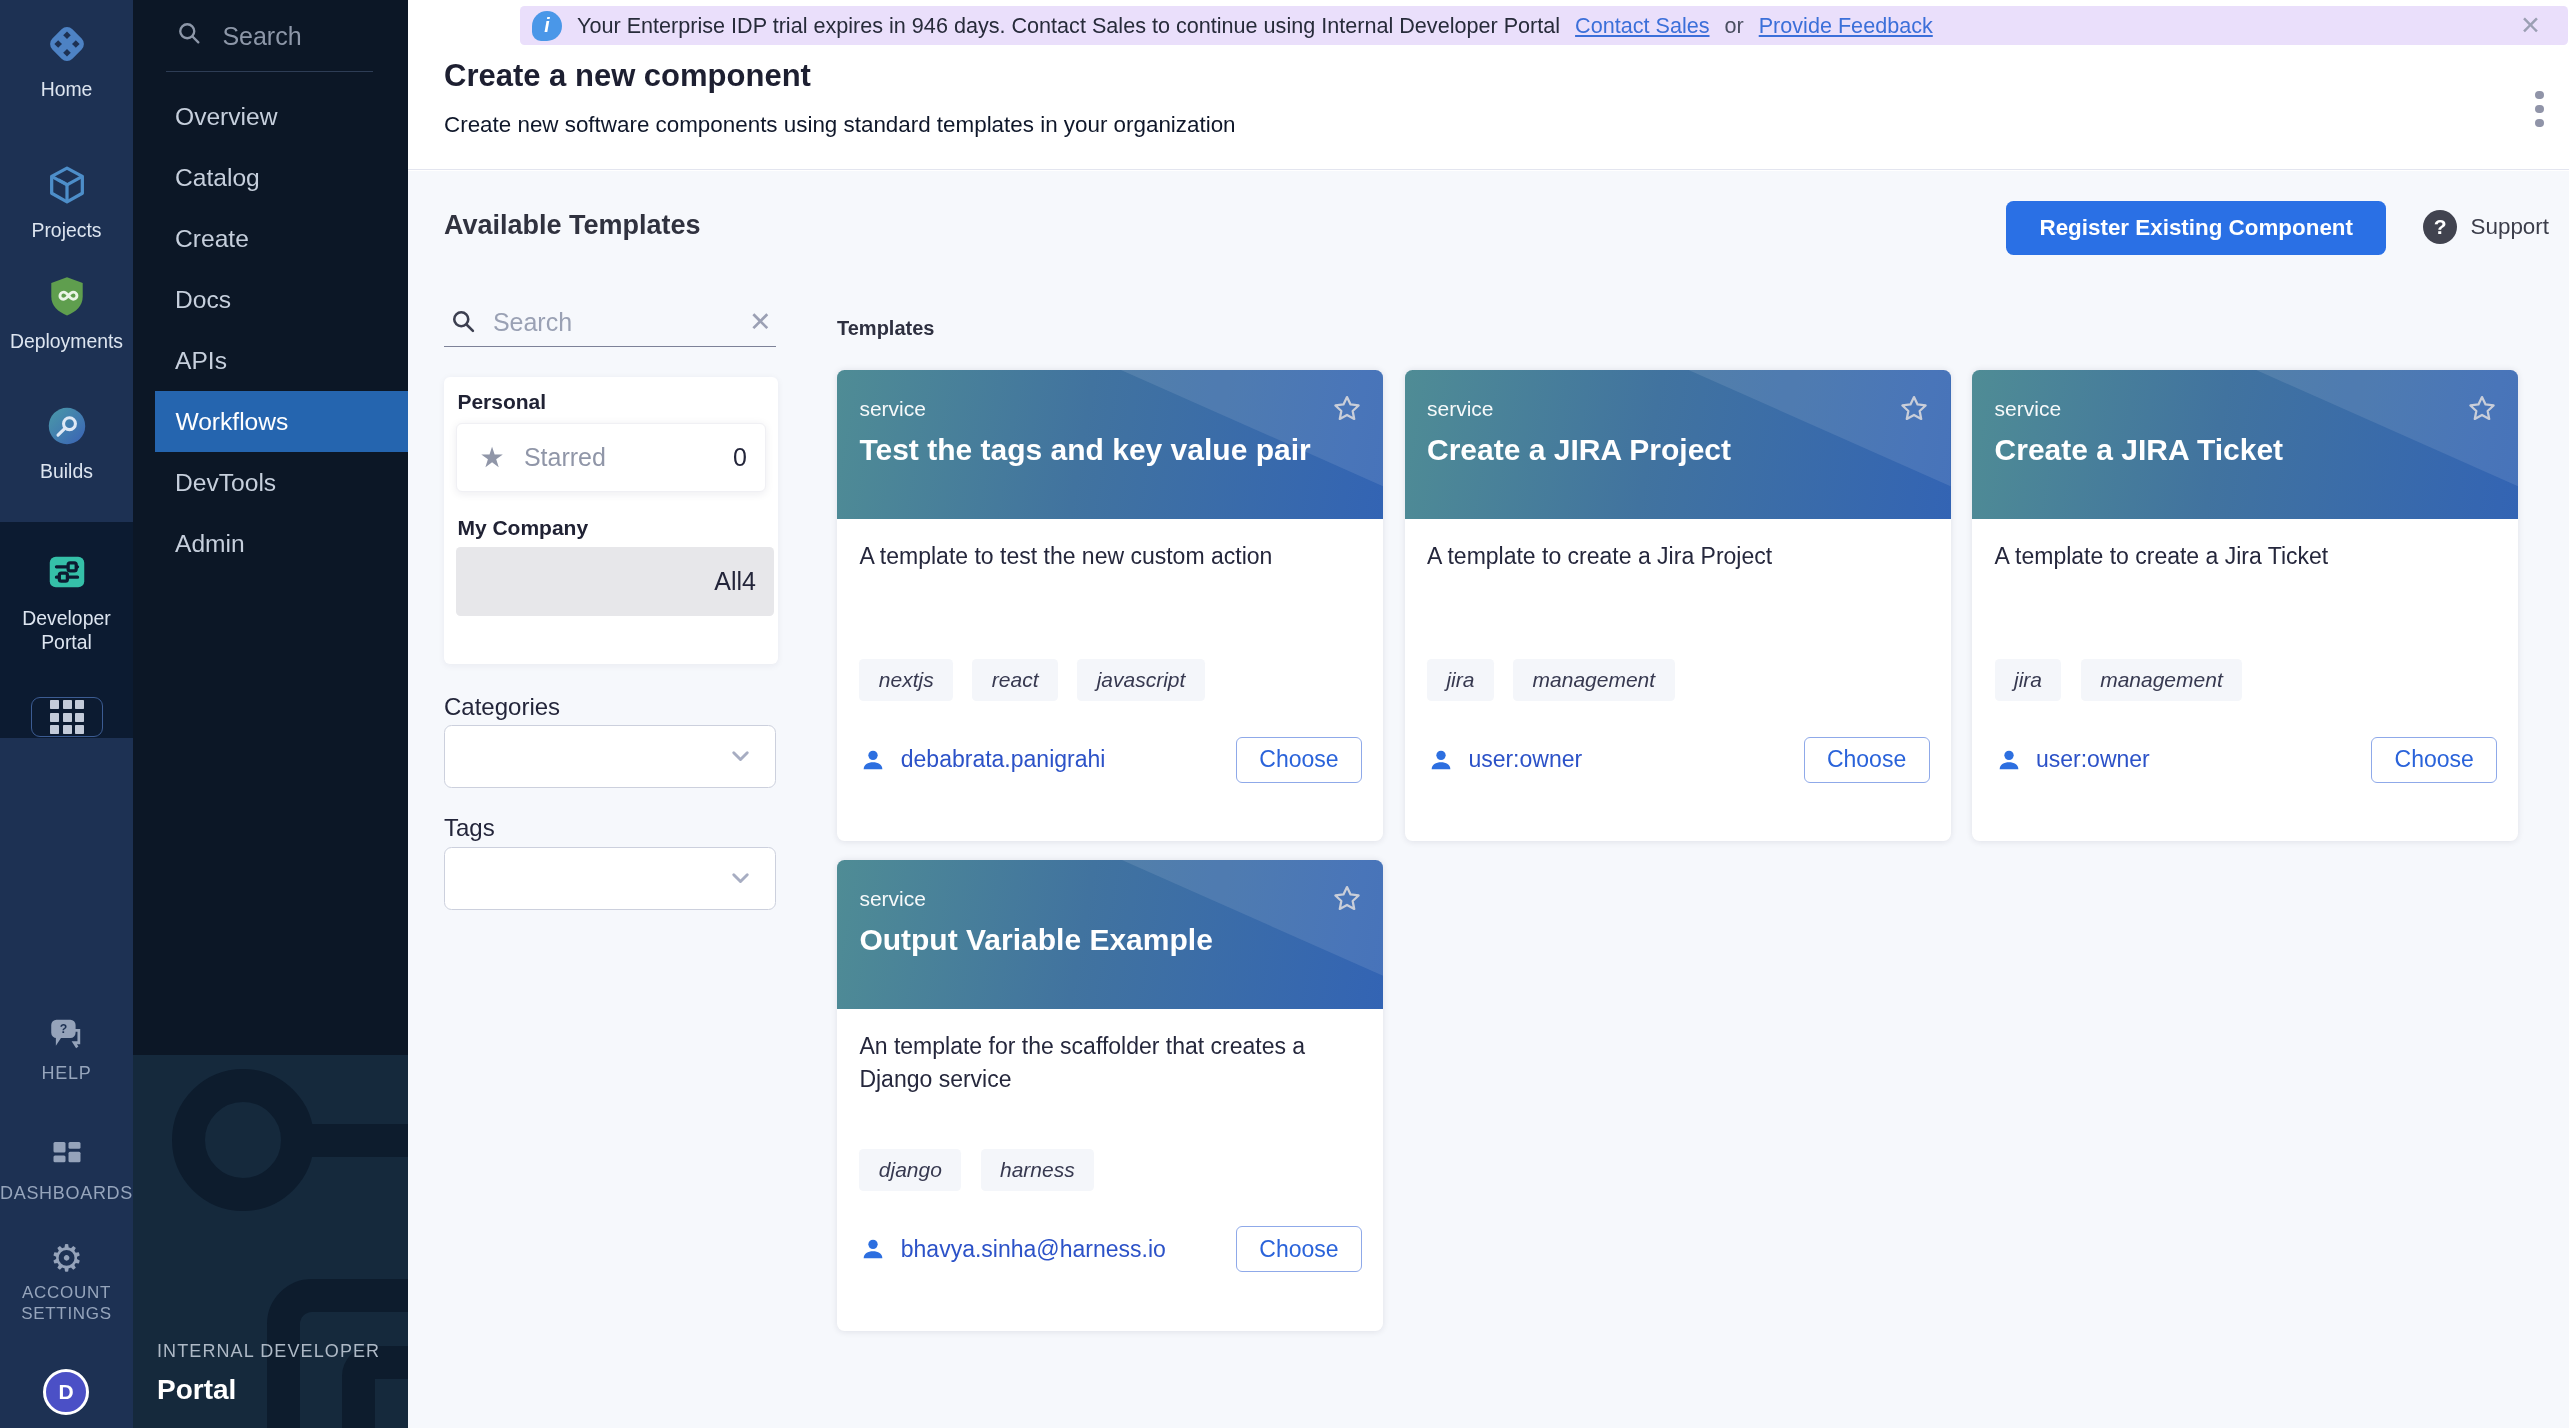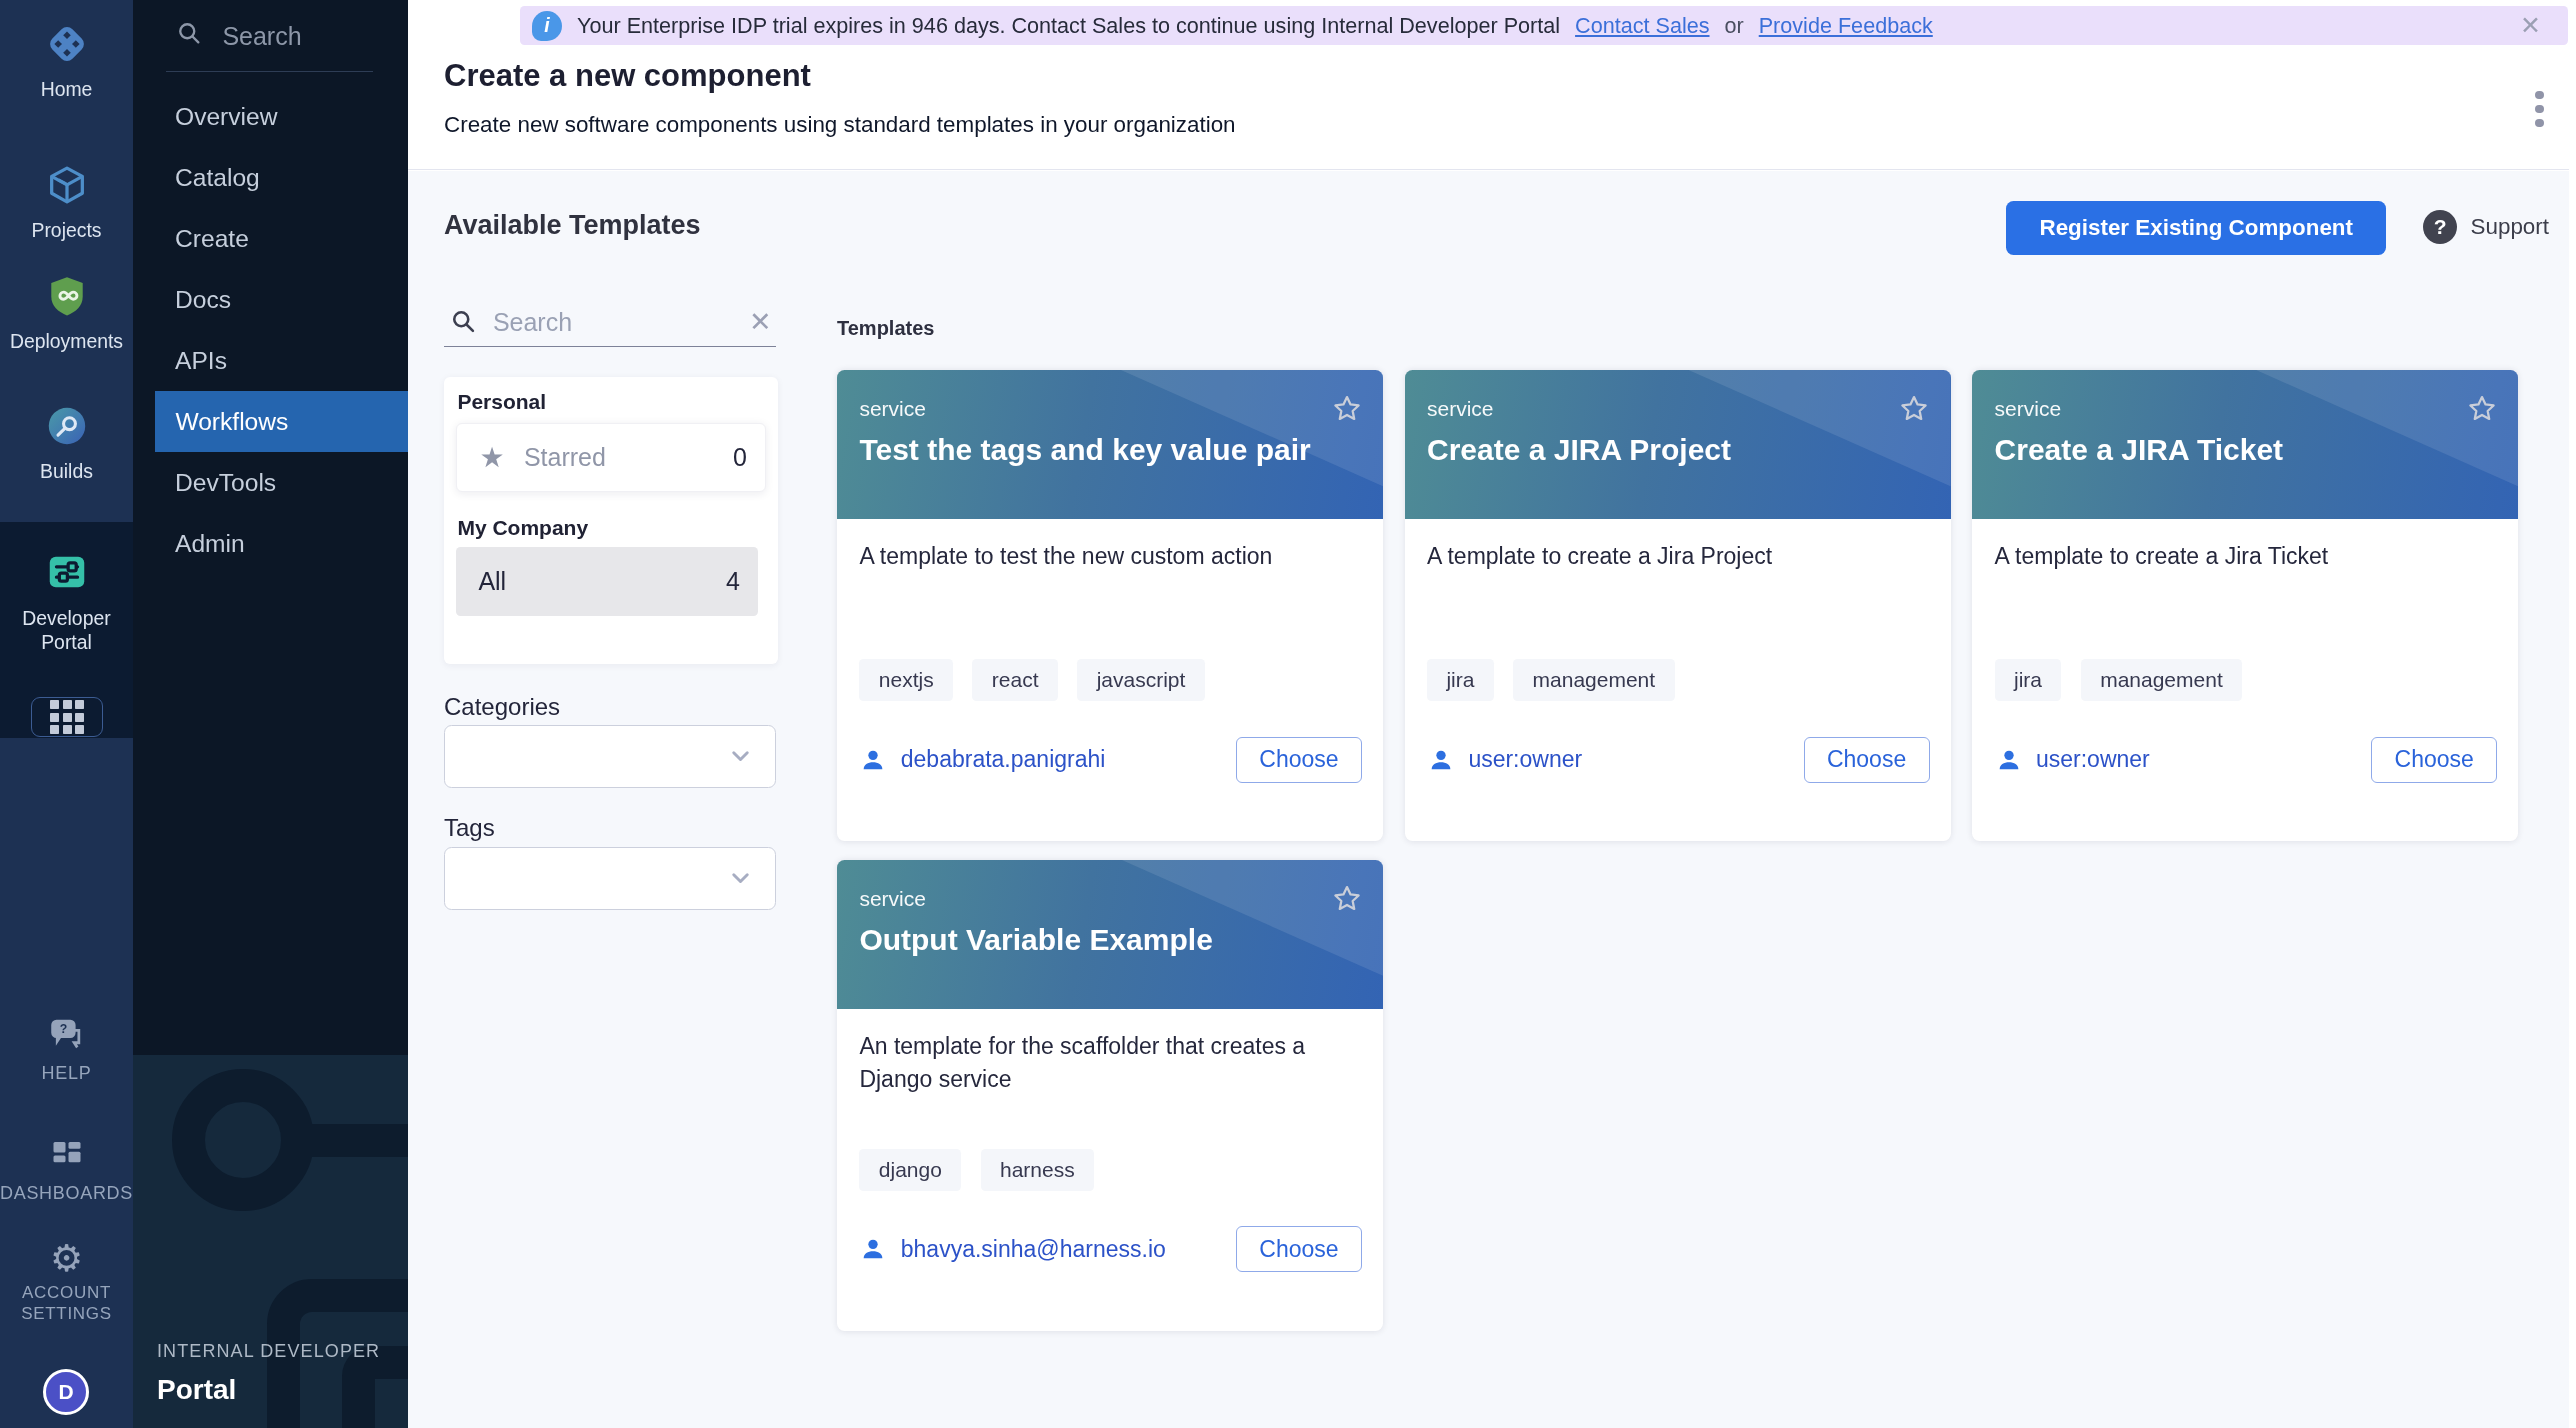--- a/index.html
+++ b/index.html
@@ -139,23 +139,23 @@
   .starred-row {
     position: absolute; top: 46px; left: 12px; right: 12px; height: 69px;
     background: #ffffff; border: 0.7px solid #f0f0f4; border-radius: 6px;
     box-shadow: 0 1.5px 9px rgba(30,30,60,0.08);
     display: flex; align-items: center; padding: 0 18px 0 22.4px; gap: 19.4px; cursor: pointer;
   }
   .starred-row .star { color: #9096a8; font-size: 28px; }
   .starred-row .lbl { color: #9096a8; font-size: 25px; flex: 1; }
   .starred-row .cnt { color: #23253a; font-size: 25px; }
   .all-row {
-    position: absolute; top: 170px; left: 12px; right: 20px; height: 69px;
+    position: absolute; top: 170px; left: 12px; right: 4px; height: 69px;
     background: #e7e7ea; border-radius: 4.5px;
-    display: flex; align-items: center; padding: 0 18px 0 22.4px; cursor: pointer;
+    display: flex; align-items: center; padding: 0 18px 0 22.4px; cursor: pointer; text-align: right;
   }
   .all-row .lbl { color: #23253a; font-size: 25px; flex: 1; }
   .all-row .cnt { color: #23253a; font-size: 25px; }
 
   .dd-label { position: absolute; left: 36px; font-size: 24px; color: #23253a; }
   .dropdown {
     position: absolute; left: 36px; width: 332px; height: 63px;
     background: #ffffff; border: 1.5px solid #ccd0dd; border-radius: 7.5px;
     display: flex; align-items: center; justify-content: flex-end; padding-right: 21px; cursor: pointer;
   }
@@ -175,21 +175,21 @@
   }
   .card-head::after {
     content: ""; position: absolute; top: 0; right: 0; width: 48%; height: 100%;
     background: rgba(255,255,255,0.10);
     clip-path: polygon(0 0, 100% 0, 100% 78%);
   }
   .card-type { color: rgba(255,255,255,0.95); font-size: 21px; }
   .card-title { color: #ffffff; font-size: 30px; font-weight: 700; margin-top: 12px; position: relative; z-index: 1; }
   .card-star { position: absolute; top: 22.4px; right: 19.4px; z-index: 2; cursor: pointer; }
   .card-desc { position: absolute; top: 170px; left: 22.4px; right: 22.4px; font-size: 23px; line-height: 1.45; color: #25273c; }
-  .card-tags { position: absolute; top: 289px; left: 22.4px; display: flex; gap: 19.4px; }
+  .card-tags { position: absolute; top: 289px; left: 22.4px; display: flex; gap: 19.4px; font-style: italic; }
   .chip {
     background: #f4f6fa; border-radius: 4.5px; padding: 9px 19.4px;
     font-size: 21px; color: #373950; white-space: nowrap;
   }
   .card-foot {
     position: absolute; left: 22.4px; right: 21px; top: 365px; height: 49px;
     display: flex; align-items: center;
   }
   .owner { display: flex; align-items: center; gap: 13.4px; cursor: pointer; flex: 1; min-width: 0; }
   .owner span { color: var(--link-blue, #2c52c8); font-size: 23px; white-space: nowrap; overflow: hidden; }

